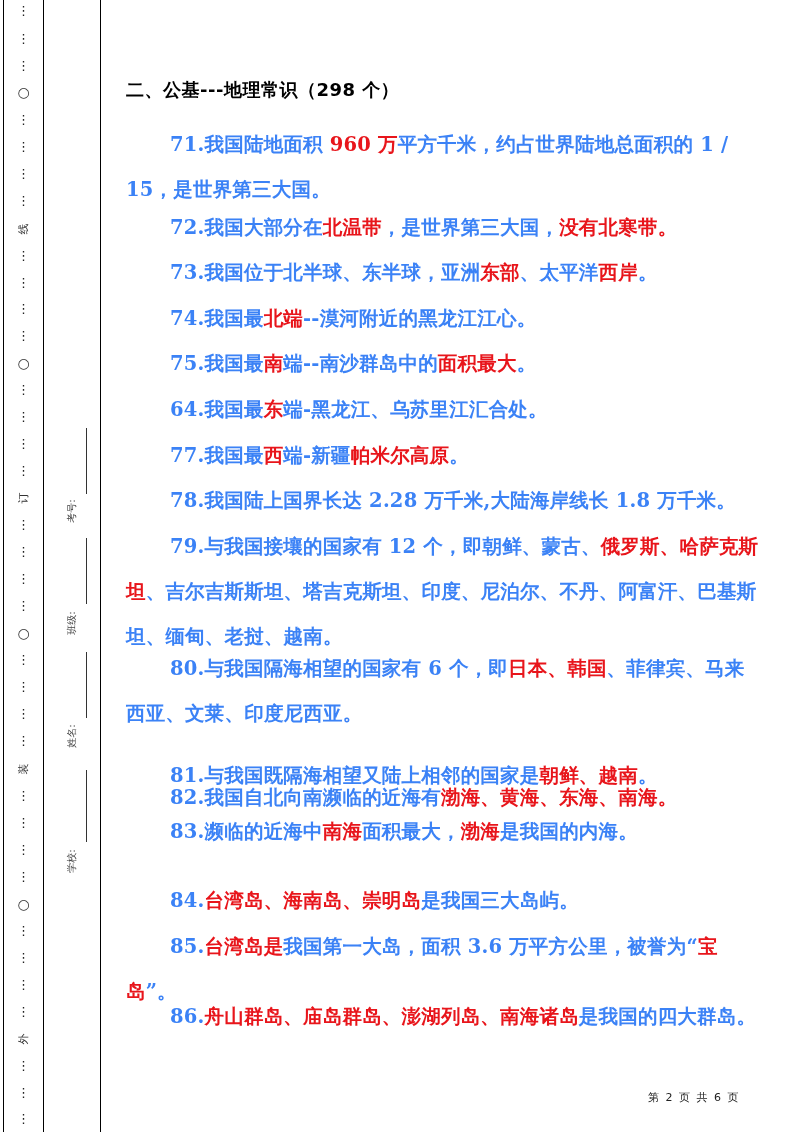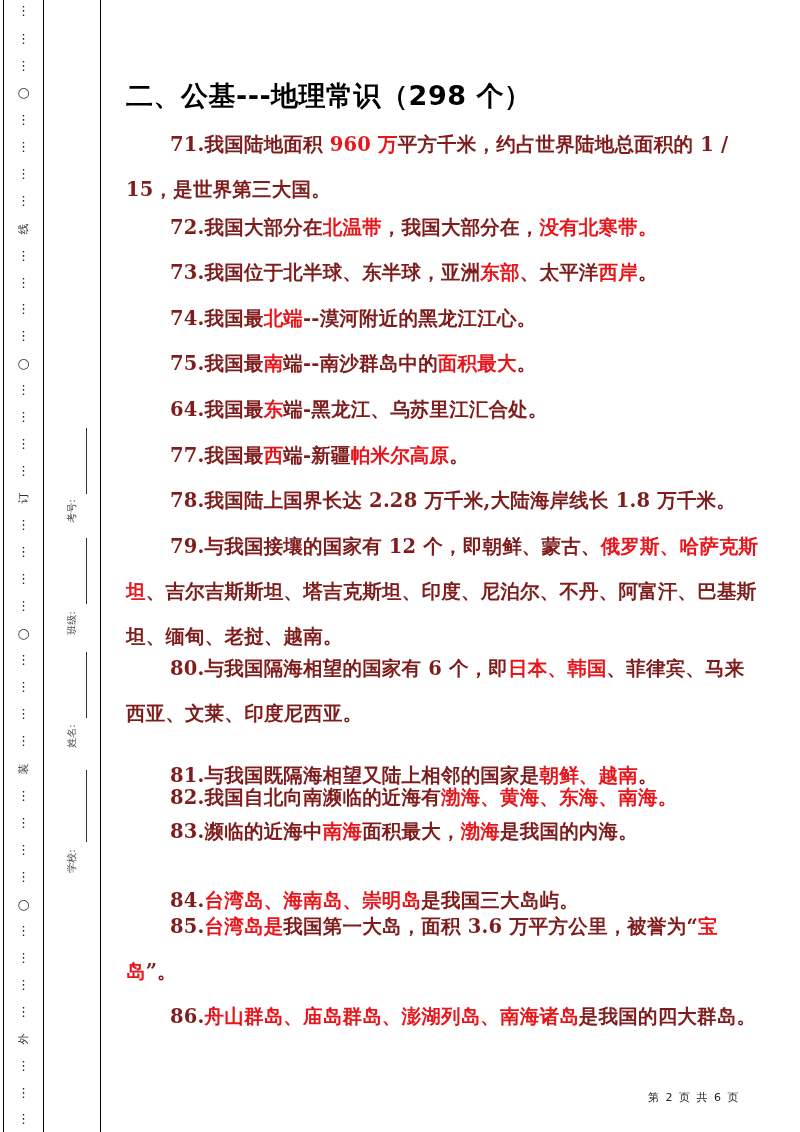--- a/index.html
+++ b/index.html
@@ -22,30 +22,30 @@
     .info-field { position: absolute; left: 0; width: 56px; }
     .info-field .label {
       position: absolute; left: 28px; width: 40px; text-align: center;
       font-family: "DejaVu Sans", sans-serif; font-size: 10px; color: #444;
       transform: translateX(-50%) rotate(-90deg); transform-origin: center center;
       white-space: nowrap;
     }
     .info-field .uline { position: absolute; left: 86px; width: 1px; background: #333; }
     .title {
       position: absolute; left: 126px; top: 78px;
-      font-family: "DejaVu Sans", sans-serif; font-weight: bold; font-size: 27px; letter-spacing: 0.5px;
+      font-family: "DejaVu Sans", sans-serif; font-weight: bold; font-size: 18px; letter-spacing: 0.5px;
       white-space: nowrap;
     }
     .para {
       position: absolute; left: 126px; width: 636px;
       font-family: "DejaVu Serif", "Liberation Serif", serif; font-weight: bold; font-size: 19.5px;
       line-height: 45px; text-indent: 44px; letter-spacing: 0.2px;
     }
     .red { color: #e8151b; }
-    .black { color: #7f1d1d; }
+    .black { color: #3b82f6; }
 
     .footer {
       position: absolute; left: 648px; top: 1090px;
       font-family: "DejaVu Sans", sans-serif; font-size: 11px; color: #222; white-space: nowrap; word-spacing: 3px;
     }
   </style>
 </head>
 <body>
 
 <div class="vline l1"></div>
@@ -112,30 +112,30 @@
     <div class="info-field" style="top: 0px;">
       <div class="label" style="top: 854px;">学校:</div>
       <div class="uline" style="left: 42px; top: 770px; height: 72px;"></div>
     </div>
   </div>
 
 <div class="title">二、公基---地理常识（298 个）</div>
 
 <div id="items">
     <div class="para" style="top: 122px;"><span class="black">71.我国陆地面积 </span><span class="red">960 万</span><span class="black">平方千米，约占世界陆地总面积的 1 / 15，是世界第三大国。</span></div>
-    <div class="para" style="top: 205px;"><span class="black">72.我国大部分在</span><span class="red">北温带</span><span class="black">，我国大部分在，</span><span class="red">没有北寒带。</span></div>
+    <div class="para" style="top: 205px;"><span class="black">72.我国大部分在</span><span class="red">北温带</span><span class="black">，是世界第三大国，</span><span class="red">没有北寒带。</span></div>
     <div class="para" style="top: 250px;"><span class="black">73.我国位于北半球、东半球，亚洲</span><span class="red">东部</span><span class="black">、太平洋</span><span class="red">西岸</span><span class="black">。</span></div>
     <div class="para" style="top: 296px;"><span class="black">74.我国最</span><span class="red">北端</span><span class="black">--漠河附近的黑龙江江心。</span></div>
     <div class="para" style="top: 341px;"><span class="black">75.我国最</span><span class="red">南</span><span class="black">端--南沙群岛中的</span><span class="red">面积最大</span><span class="black">。</span></div>
     <div class="para" style="top: 387px;"><span class="black">64.我国最</span><span class="red">东</span><span class="black">端-黑龙江、乌苏里江汇合处。</span></div>
     <div class="para" style="top: 433px;"><span class="black">77.我国最</span><span class="red">西</span><span class="black">端-新疆</span><span class="red">帕米尔高原</span><span class="black">。</span></div>
     <div class="para" style="top: 478px;"><span class="black">78.我国陆上国界长达 2.28 万千米,大陆海岸线长 1.8 万千米。</span></div>
     <div class="para" style="top: 524px;"><span class="black">79.与我国接壤的国家有 12 个，即朝鲜、蒙古、</span><span class="red">俄罗斯、哈萨克斯坦</span><span class="black">、吉尔吉斯斯坦、塔吉克斯坦、印度、尼泊尔、不丹、阿富汗、巴基斯坦、缅甸、老挝、越南。</span></div>
     <div class="para" style="top: 646px;"><span class="black">80.与我国隔海相望的国家有 6 个，即</span><span class="red">日本、韩国</span><span class="black">、菲律宾、马来西亚、文莱、印度尼西亚。</span></div>
     <div class="para" style="top: 753px;"><span class="black">81.与我国既隔海相望又陆上相邻的国家是</span><span class="red">朝鲜、越南</span><span class="black">。</span></div>
     <div class="para" style="top: 775px;"><span class="black">82.我国自北向南濒临的近海有</span><span class="red">渤海、黄海、东海、南海。</span></div>
     <div class="para" style="top: 809px;"><span class="black">83.濒临的近海中</span><span class="red">南海</span><span class="black">面积最大，</span><span class="red">渤海</span><span class="black">是我国的内海。</span></div>
     <div class="para" style="top: 878px;"><span class="black">84.</span><span class="red">台湾岛、海南岛、崇明岛</span><span class="black">是我国三大岛屿。</span></div>
-    <div class="para" style="top: 904px;"><span class="black">85.</span><span class="red">台湾岛是</span><span class="black">我国第一大岛，面积 3.6 万平方公里，被誉为“</span><span class="red">宝岛</span><span class="black">”。</span></div>
+    <div class="para" style="top: 924px;"><span class="black">85.</span><span class="red">台湾岛是</span><span class="black">我国第一大岛，面积 3.6 万平方公里，被誉为“</span><span class="red">宝岛</span><span class="black">”。</span></div>
     <div class="para" style="top: 994px;"><span class="black">86.</span><span class="red">舟山群岛、庙岛群岛、澎湖列岛、南海诸岛</span><span class="black">是我国的四大群岛。</span></div>
   </div>
 
 <div class="footer">第 2 页 共 6 页</div>
 
 </body></html>

